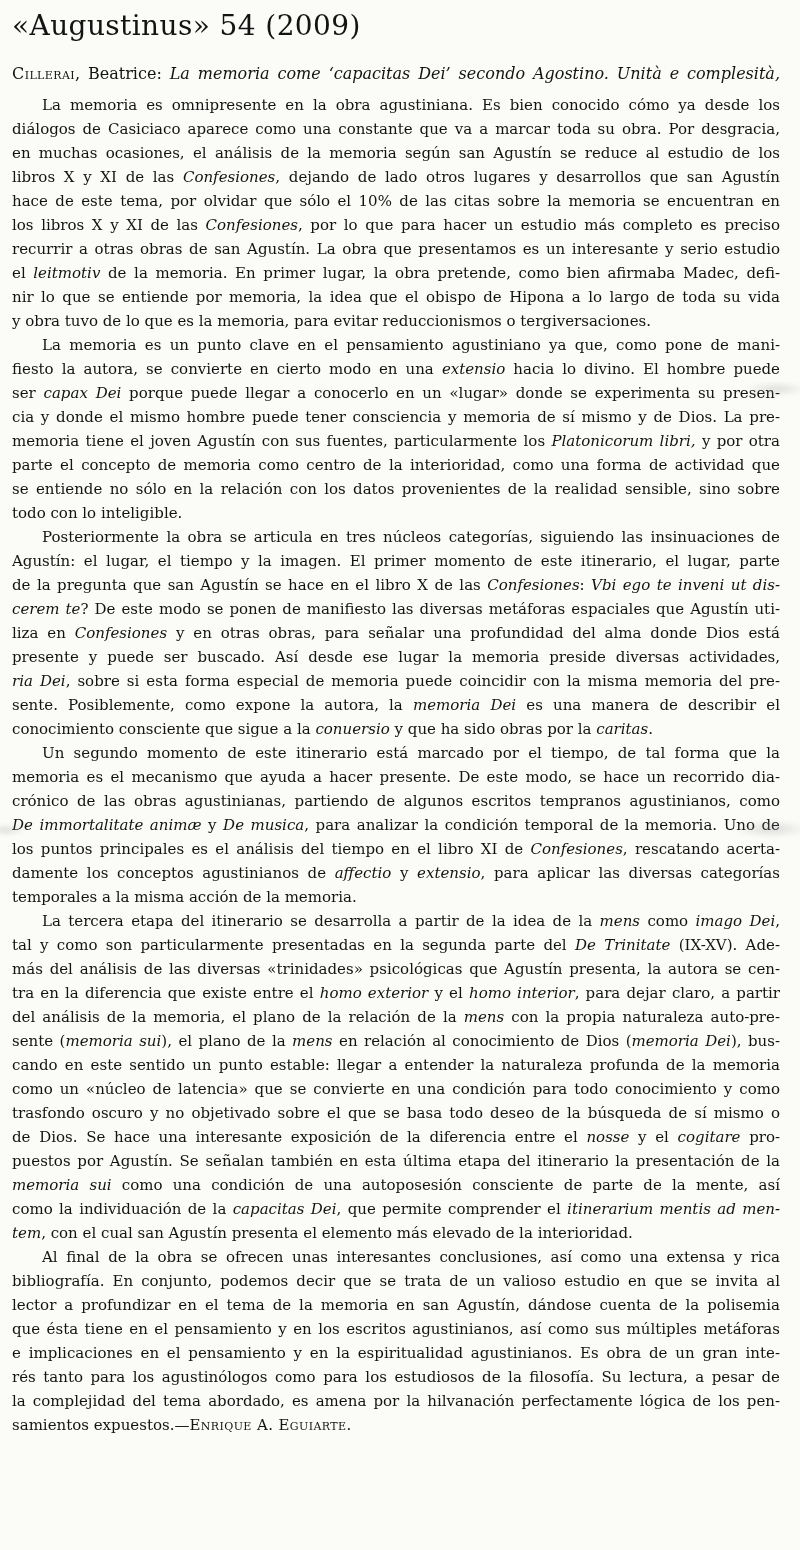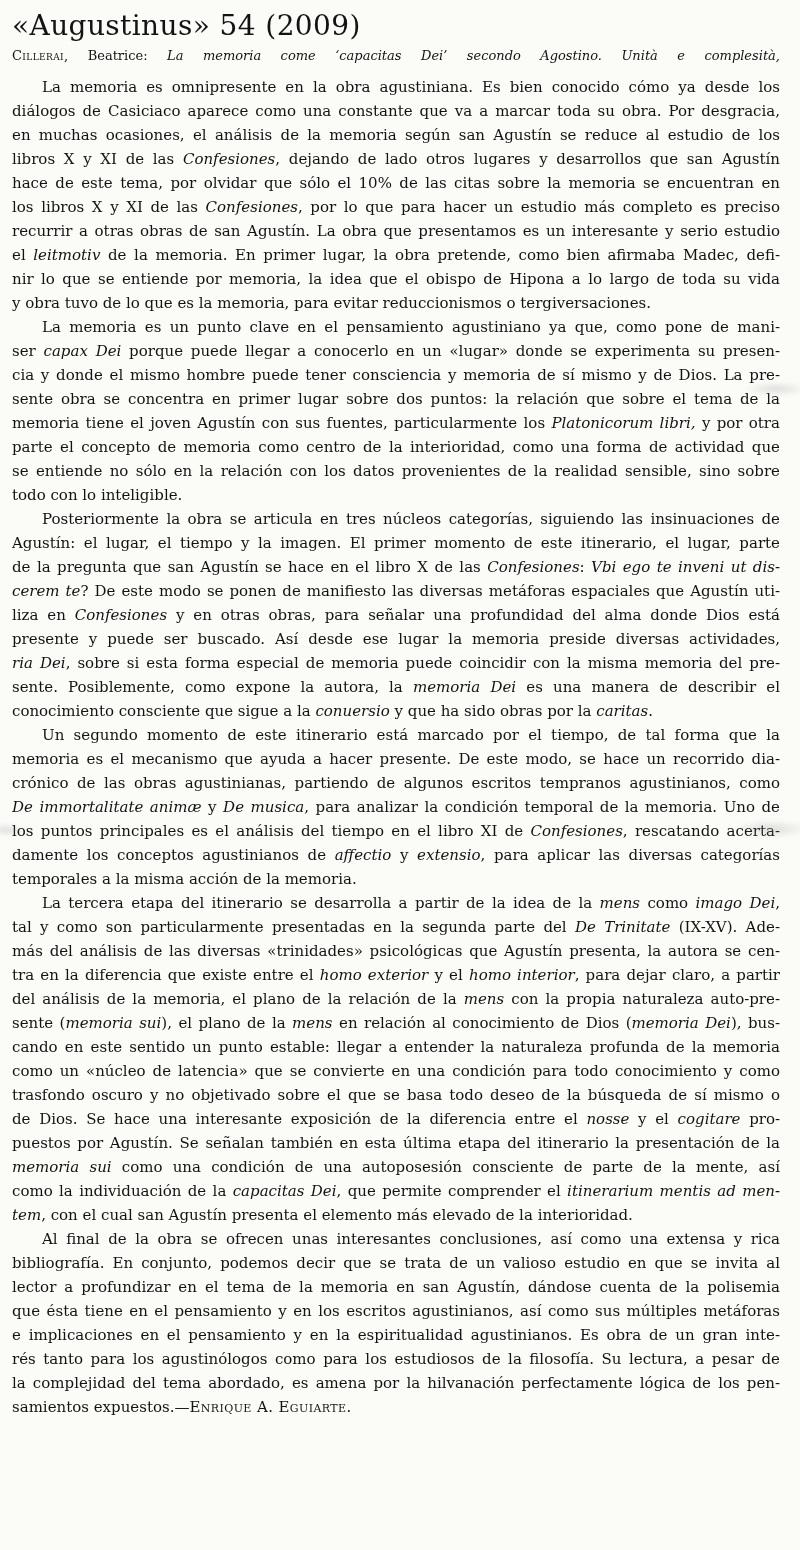--- a/index.html
+++ b/index.html
@@ -13,21 +13,21 @@
   }
   .page { padding: 8px 20px 0 12px; position: relative; }
 
   .journal-header {
     font-size: 28px;
     line-height: 36px;
     letter-spacing: 0.4px;
     white-space: nowrap;
   }
 
-  .citation { margin-top: 0; font-size: 13px; }
+  .citation { margin-top: 18px; font-size: 16px; }
   .review   { margin-top: 7px;  font-size: 15px; }
   .paragraph { margin: 0; }
 
   
   .line {
     text-align: justify;
     line-height: 24px;
     height: 24px;
     overflow: hidden;
   }
@@ -70,23 +70,23 @@
         <div class="line"><span class="run-r">libros X y XI de las </span><span class="run-i">Confesiones</span><span class="run-r">, dejando de lado otros lugares y desarrollos que san Agustín</span></div>
         <div class="line"><span class="run-r">hace de este tema, por olvidar que sólo el 10% de las citas sobre la memoria se encuentran en</span></div>
         <div class="line"><span class="run-r">los libros X y XI de las </span><span class="run-i">Confesiones</span><span class="run-r">, por lo que para hacer un estudio más completo es preciso</span></div>
         <div class="line"><span class="run-r">recurrir a otras obras de san Agustín. La obra que presentamos es un interesante y serio estudio</span></div>
         <div class="line"><span class="run-r">el </span><span class="run-i">leitmotiv</span><span class="run-r"> de la memoria. En primer lugar, la obra pretende, como bien afirmaba Madec, defi-</span></div>
         <div class="line"><span class="run-r">nir lo que se entiende por memoria, la idea que el obispo de Hipona a lo largo de toda su vida</span></div>
         <div class="line l"><span class="run-r">y obra tuvo de lo que es la memoria, para evitar reduccionismos o tergiversaciones.</span></div>
       </div>
       <div class="paragraph">
         <div class="line f"><span class="run-r">La memoria es un punto clave en el pensamiento agustiniano ya que, como pone de mani-</span></div>
+        <div class="line"><span class="run-r">fiesto la autora, se convierte en cierto modo en una </span><span class="run-i">extensio</span><span class="run-r"> hacia lo divino. El hombre puede</span></div>
         <div class="line"><span class="run-r">ser </span><span class="run-i">capax Dei</span><span class="run-r"> porque puede llegar a conocerlo en un «lugar» donde se experimenta su presen-</span></div>
         <div class="line"><span class="run-r">cia y donde el mismo hombre puede tener consciencia y memoria de sí mismo y de Dios. La pre-</span></div>
-        <div class="line"><span class="run-r">sente obra se concentra en primer lugar sobre dos puntos: la relación que sobre el tema de la</span></div>
         <div class="line"><span class="run-r">memoria tiene el joven Agustín con sus fuentes, particularmente los </span><span class="run-i">Platonicorum libri,</span><span class="run-r"> y por otra</span></div>
         <div class="line"><span class="run-r">parte el concepto de memoria como centro de la interioridad, como una forma de actividad que</span></div>
         <div class="line"><span class="run-r">se entiende no sólo en la relación con los datos provenientes de la realidad sensible, sino sobre</span></div>
         <div class="line l"><span class="run-r">todo con lo inteligible.</span></div>
       </div>
       <div class="paragraph">
         <div class="line f"><span class="run-r">Posteriormente la obra se articula en tres núcleos categorías, siguiendo las insinuaciones de</span></div>
         <div class="line"><span class="run-r">Agustín: el lugar, el tiempo y la imagen. El primer momento de este itinerario, el lugar, parte</span></div>
         <div class="line"><span class="run-r">de la pregunta que san Agustín se hace en el libro X de las </span><span class="run-i">Confesiones</span><span class="run-r">: </span><span class="run-i">Vbi ego te inveni ut dis-</span></div>
         <div class="line"><span class="run-i">cerem te</span><span class="run-r">? De este modo se ponen de manifiesto las diversas metáforas espaciales que Agustín uti-</span></div>

